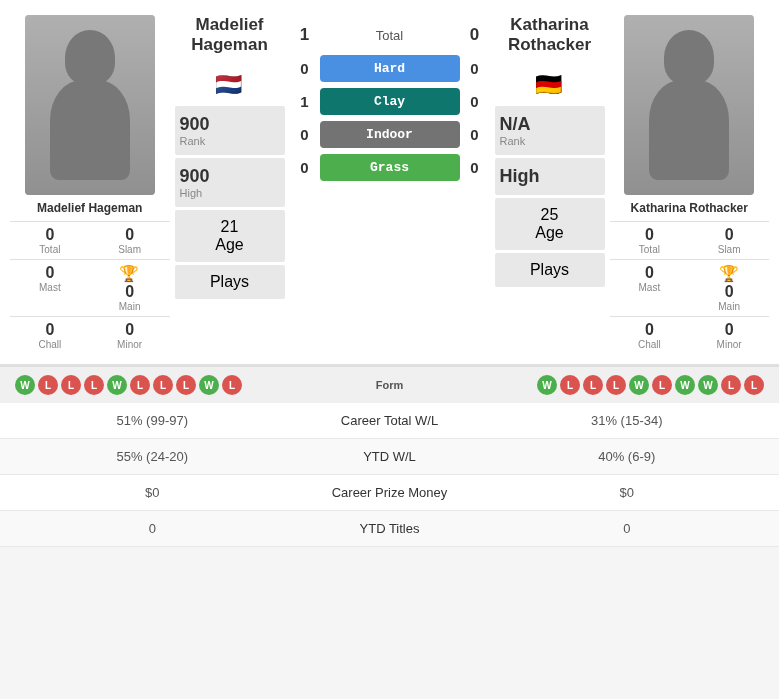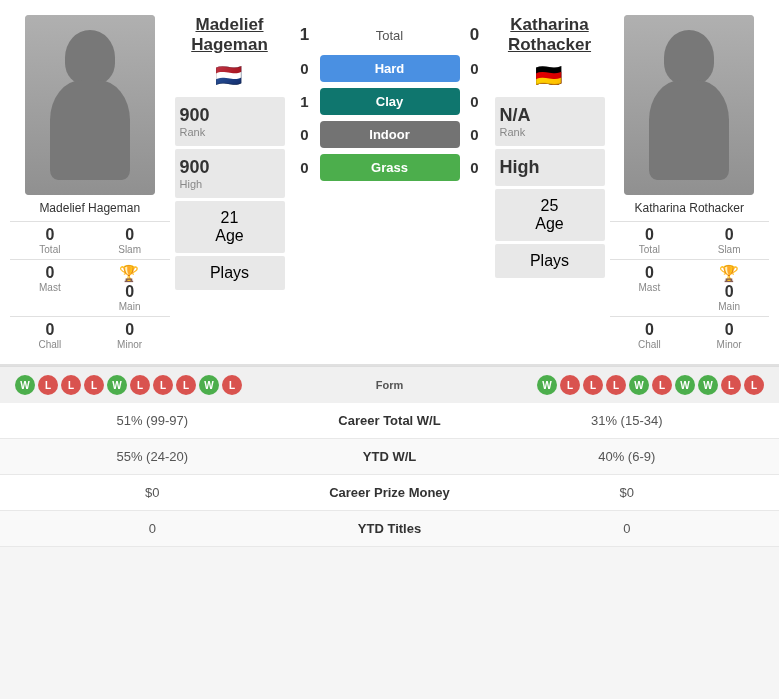--- a/index.html
+++ b/index.html
@@ -66,21 +66,21 @@
       width: 80px;
       height: 100px;
       background: #787878;
       border-radius: 40% 40% 10% 10%;
     }
     .player-name {
       font-size: 12px;
       color: #333;
       text-align: center;
       margin-top: 6px;
-      font-weight: 400;
+      font-weight: 700;
     }
     .player-stats-grid {
       display: grid;
       grid-template-columns: 1fr 1fr;
       gap: 0;
       width: 100%;
       margin-top: 6px;
     }
     .stat-cell {
       text-align: center;
@@ -108,22 +108,21 @@
       display: flex;
       flex-direction: column;
       align-items: center;
       padding: 0 5px;
     }
     .player-name-center {
       font-size: 17px;
       font-weight: bold;
       color: #333;
       text-align: center;
-      margin-bottom: 8px;
-      text-decoration: underline;
+      margin-bottom: 17px;
     }
     .flag {
       font-size: 22px;
       text-align: center;
       margin-bottom: 8px;
     }
     .rank-box {
       background: #e8e8e8;
       width: 110px;
       padding: 8px 5px;
@@ -180,20 +179,21 @@
     }
     .surface-badge {
       flex: 1;
       text-align: center;
       padding: 6px 10px;
       border-radius: 4px;
       font-size: 13px;
       font-weight: bold;
       color: #fff;
       margin: 0 5px;
+      font-family: Liberation Mono, monospace;
     }
     .surface-hard { background: #4a90e2; }
     .surface-clay { background: #0f766e; }
     .surface-indoor { background: #737373; }
     .surface-grass { background: #4cae4c; }
     .total-row {
       display: flex;
       align-items: center;
       width: 100%;
       justify-content: space-between;
@@ -263,21 +263,21 @@
     .stats-left {
       flex: 1;
       text-align: center;
       font-size: 13px;
       color: #555;
     }
     .stats-center-label {
       width: 200px;
       text-align: center;
       font-size: 13px;
-      font-weight: bold;
+      font-weight: normal;
       color: #333;
       flex-shrink: 0;
     }
     .stats-right {
       flex: 1;
       text-align: center;
       font-size: 13px;
       color: #555;
     }
   </style>

